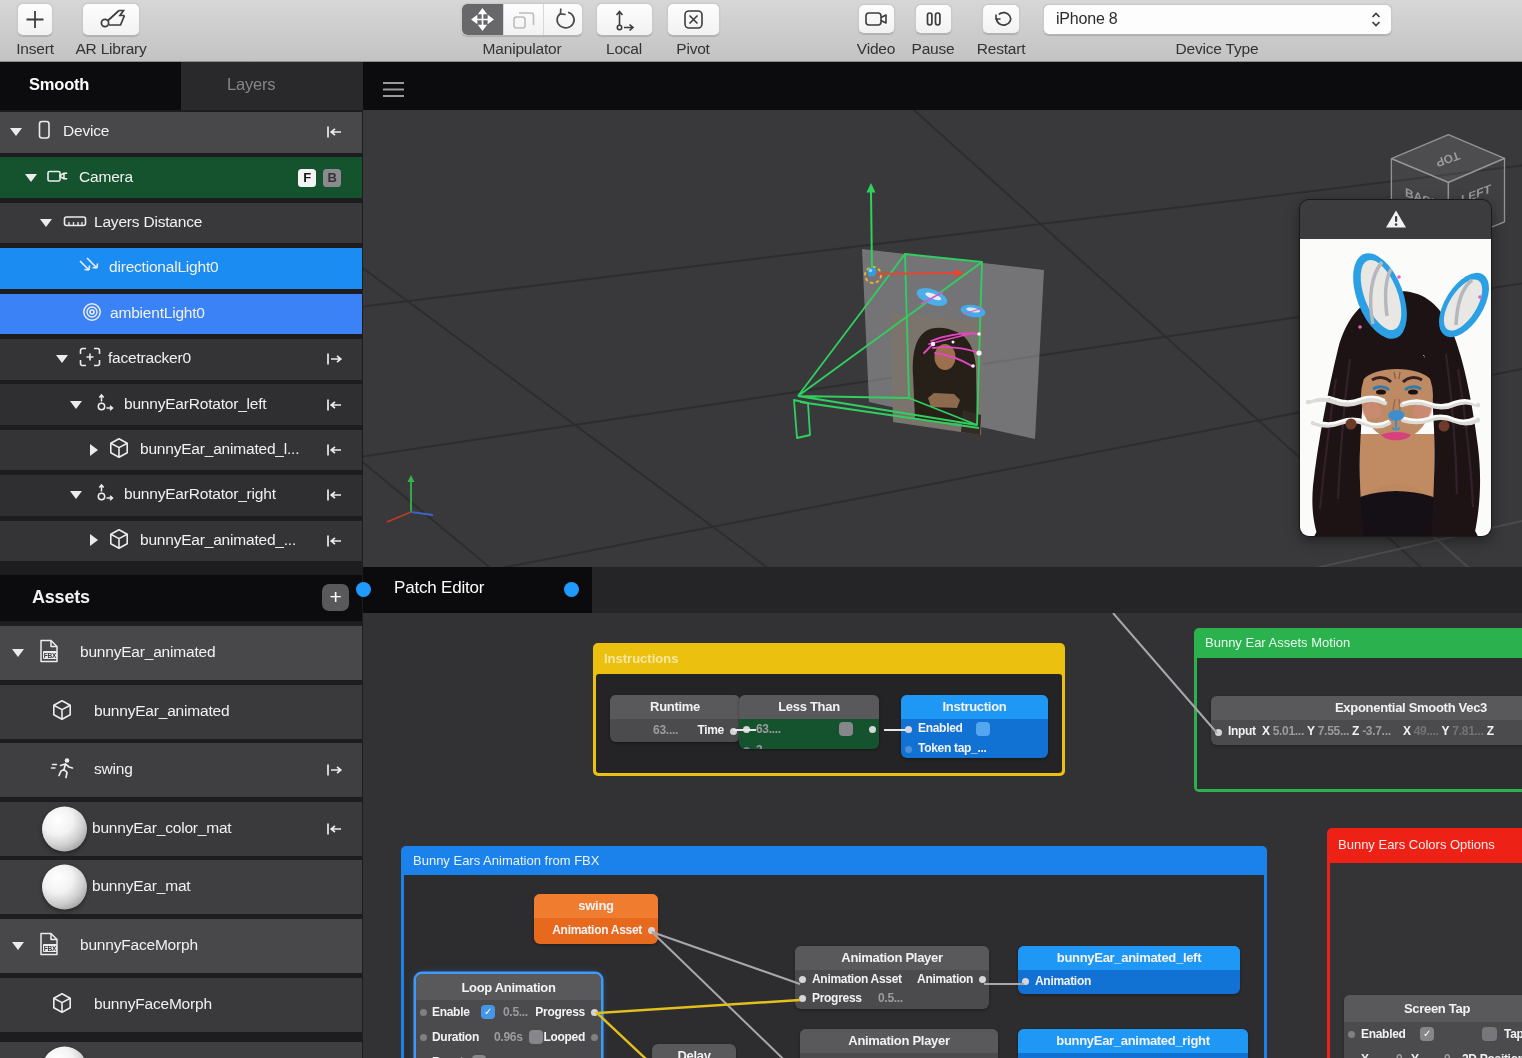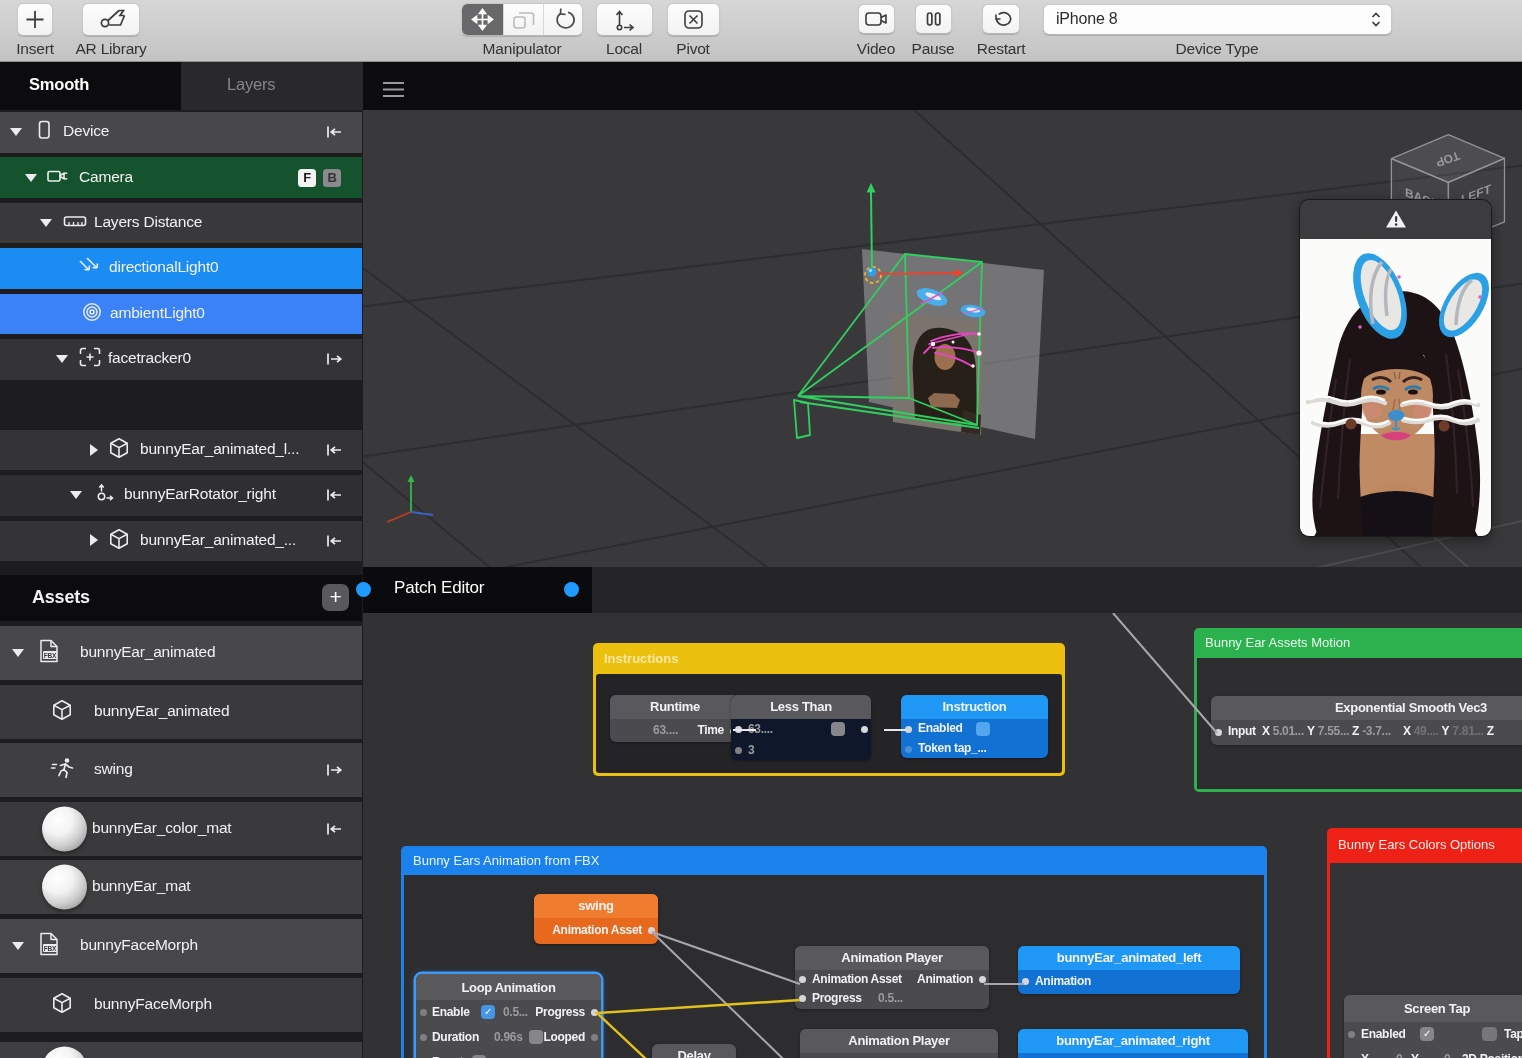--- a/index.html
+++ b/index.html
@@ -219,20 +219,37 @@
             </g>
           </svg></span>
         <span class="lbl" style="left:108px">facetracker0</span>
         <span class="ricon"><svg width="17" height="14" viewBox="0 0 17 14">
             <g stroke="#ececee" stroke-width="1.7" fill="none">
               <path d="M2 1.5v11"></path>
               <path d="M5 7h9.5M11 3.8L14.8 7 11 10.2"></path>
             </g>
           </svg></span>
       </div>
+<div class="srow" style="top:274.4px;height:40.5px;background:#2f2f31">
+        <span class="tri" style="left:70px"></span>
+        <span class="icn" style="left:93px"><svg width="24" height="22" viewBox="0 0 24 22">
+            <g stroke="#ececee" stroke-width="1.5" fill="none">
+              <circle cx="8.5" cy="14.5" r="3.2"></circle>
+              <path d="M8.5 9.5V3.5M6.3 5.5l2.2-2.5 2.2 2.5"></path>
+              <path d="M13.5 16h5.5M17 13.8l2.5 2.2-2.5 2.2"></path>
+            </g>
+          </svg></span>
+        <span class="lbl" style="left:124px">bunnyEarRotator_left</span>
+        <span class="ricon"><svg width="17" height="14" viewBox="0 0 17 14">
+            <g stroke="#ececee" stroke-width="1.7" fill="none">
+              <path d="M2 1.5v11"></path>
+              <path d="M15 7H5.5M9 3.8L5.2 7 9 10.2"></path>
+            </g>
+          </svg></span>
+      </div>
 <div class="srow" style="top:319.8px;height:40.5px;background:#343436">
         <span class="trir" style="left:90px"></span>
         <span class="icn" style="left:107px"><svg width="24" height="24" viewBox="0 0 24 24">
             <g stroke="#ececee" stroke-width="1.6" fill="none" stroke-linejoin="round">
               <path d="M12 2.8l8.2 4.4v9.6L12 21.2 3.8 16.8V7.2z"></path>
               <path d="M3.8 7.2L12 11.6l8.2-4.4M12 11.6V21.2"></path>
             </g>
           </svg></span>
         <span class="lbl" style="left:140px">bunnyEar_animated_l...</span>
         <span class="ricon"><svg width="17" height="14" viewBox="0 0 17 14">
@@ -469,21 +486,21 @@
  <div style="position:absolute;left:3px;top:31px;right:3px;bottom:3px;background:#242426;border-radius:3px"></div>
 </div>
 <div class="pnode" style="left:247px;top:82px;width:130px;height:47px;background:#4b4b4d">
  <div class="nt" style="background:#59595b">Runtime</div>
  <div class="nrow">
           <span class="dim" style="position:absolute;right:62px">63....</span>
           <span class="b" style="position:absolute;right:16px">Time</span>
           <span class="dot" style="right:3px"></span>
         </div>
 </div>
-<div class="pnode" style="left:368px;top:82px;width:140px;height:65px;background:#0f172a">
+<div class="pnode" style="left:376px;top:82px;width:140px;height:54px;background:#14532d">
  <div class="nt" style="background:#59595b">Less Than</div>
  <div class="nrow" style="height:21px;line-height:20px">
           <span class="dot" style="left:4px"></span>
           <span class="dim" style="position:absolute;left:17px">63....</span>
           <span style="position:absolute;right:26px;top:3px;width:14px;height:14px;border-radius:4px;background:#87878b"></span>
           <span class="dot" style="right:3px"></span>
         </div>
  <div class="nrow" style="height:21px;line-height:20px">
           <span class="dot dimdot" style="left:4px"></span>
           <span class="dim" style="position:absolute;left:17px">3</span>

